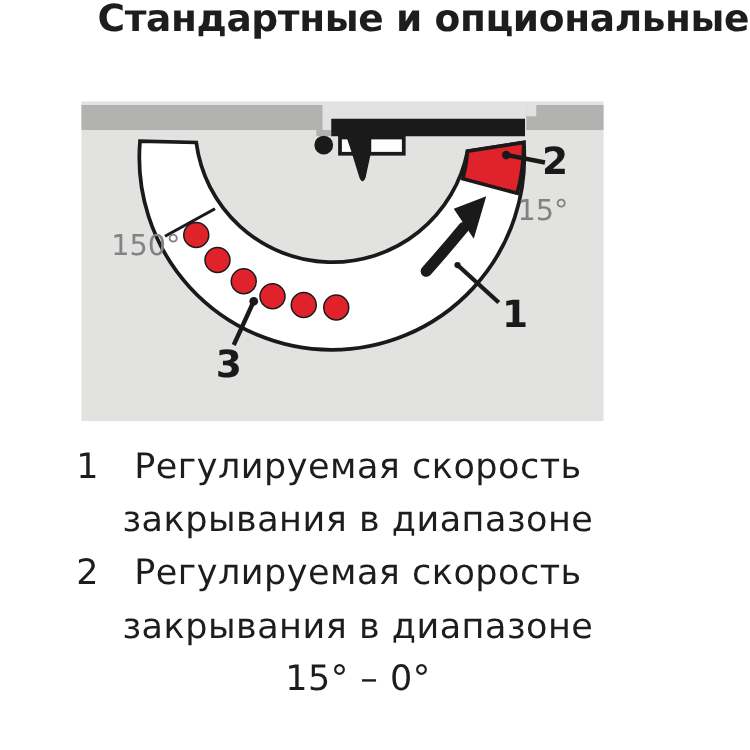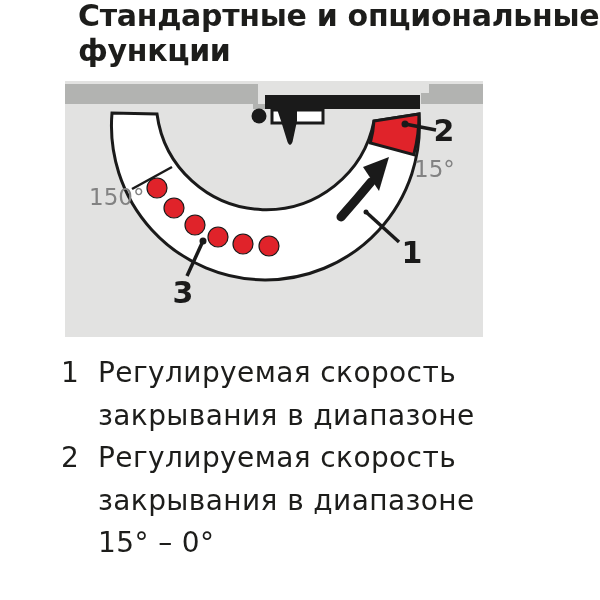--- a/index.html
+++ b/index.html
@@ -36,28 +36,27 @@
     font-size:23px;fill:var(--c-label_gray);
     dominant-baseline:central;
   }
   .legend{
     position:absolute;left:61px;top:352px;
     font-size:28px;line-height:42.5px;letter-spacing:0.4px;
     color:var(--c-text);
   }
   .legend-item{display:flex;}
   .legend-num{width:37px;flex:none;}
-  .legend-lines{white-space:nowrap;}
+  .legend-lines{white-space:nowrap;text-align:center;}
 </style>
 </head>
 <body>
 
 <div class="title">
   <div>Стандартные и опциональные</div>
-  <div>функции</div>
 </div>
 
 <svg class="diagram" width="418" height="256" viewBox="0 0 418 256">
 
   <rect class="f-panel" x="0" y="0" width="418" height="256"></rect>
 
   <rect class="f-wall" x="0" y="3" width="418" height="20"></rect>
   <rect class="f-panel" x="193" y="3" width="163" height="20"></rect>
   <rect class="f-panel" x="356" y="3" width="8" height="9"></rect>
   <rect class="f-wall" x="188" y="23" width="12" height="5"></rect>

